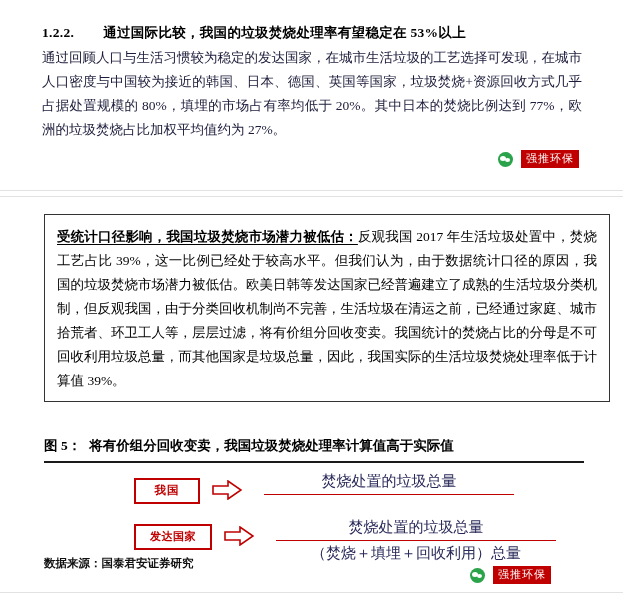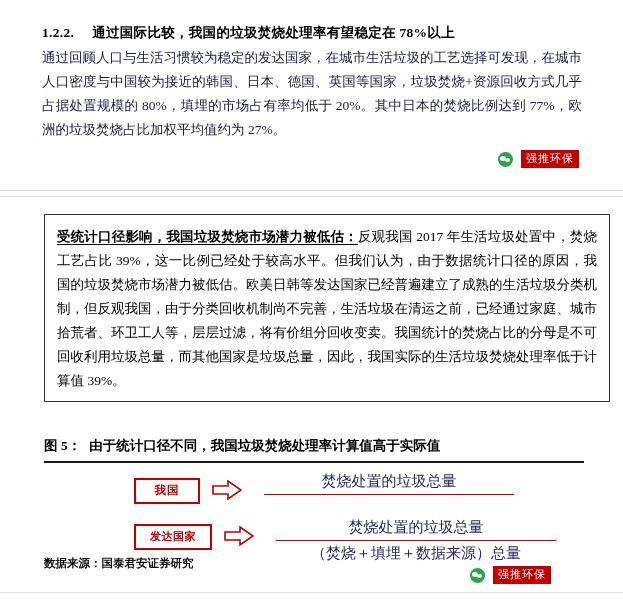--- a/index.html
+++ b/index.html
@@ -28,21 +28,21 @@
     position: absolute;
     left: 42px;
     top: 24px;
     width: 540px;
     font-family: "Liberation Serif", serif;
     font-weight: bold;
     font-size: 13.5px;
     color: #000;
     letter-spacing: 0.3px;
   }
-  .sec-head .num { margin-right: 18px; }
+  .sec-head .num { margin-right: 29px; }
 
   .para-1 {
     position: absolute;
     left: 42px;
     top: 46px;
     width: 540px;
     font-size: 13.5px;
     line-height: 24px;
     color: #1b1b3a;
     text-align: justify;
@@ -209,39 +209,39 @@
     letter-spacing: 1px;
     white-space: nowrap;
   }
 </style>
 </head>
 <body>
 
 <div class="page">
 
   <div class="sec-head">
-    <span class="num">1.2.2.</span><span>通过国际比较，我国的垃圾焚烧处理率有望稳定在 78%以上</span>
+    <span class="num">1.2.2.</span><span>通过国际比较，我国的垃圾焚烧处理率有望稳定在 53%以上</span>
   </div>
 
   <div class="para-1">通过回顾人口与生活习惯较为稳定的发达国家，在城市生活垃圾的工艺选择可发现，在城市人口密度与中国较为接近的韩国、日本、德国、英国等国家，垃圾焚烧+资源回收方式几乎占据处置规模的 80%，填埋的市场占有率均低于 20%。其中日本的焚烧比例达到 77%，欧洲的垃圾焚烧占比加权平均值约为 27%。</div>
 
   <div class="wm wm1">
     <span class="wm-icon"></span>
     <span class="wm-text">强推环保</span>
   </div>
 
   <div class="rule r1"></div>
   <div class="rule r2"></div>
 
   <div class="box">
     <p><span class="lead">受统计口径影响，我国垃圾焚烧市场潜力被低估：</span><span>反观我国 2017 年生活垃圾处置中，焚烧工艺占比 39%，这一比例已经处于较高水平。但我们认为，由于数据统计口径的原因，我国的垃圾焚烧市场潜力被低估。欧美日韩等发达国家已经普遍建立了成熟的生活垃圾分类机制，但反观我国，由于分类回收机制尚不完善，生活垃圾在清运之前，已经通过家庭、城市拾荒者、环卫工人等，层层过滤，将有价组分回收变卖。我国统计的焚烧占比的分母是不可回收利用垃圾总量，而其他国家是垃圾总量，因此，我国实际的生活垃圾焚烧处理率低于计算值 39%。</span></p>
   </div>
 
   <div class="fig-title">
-    <span class="label">图 5：</span><span>由于统计口径不同，我国垃圾焚烧处理率计算值高于实际值</span>
+    <span class="label">图 5：</span><span>将有价组分回收变卖，我国垃圾焚烧处理率计算值高于实际值</span>
   </div>
 
   <div class="fig">
 
     <div class="fig-row row1">
       <div class="tag">我国</div>
       <div class="arrow">
         <svg width="30" height="20" viewBox="0 0 30 20">
           <path d="M1 6 L16 6 L16 1 L29 10 L16 19 L16 14 L1 14 Z" fill="#ffffff" stroke="#c00000" stroke-width="1.6"></path>
         </svg>
@@ -255,21 +255,21 @@
     <div class="fig-row row2">
       <div class="tag wide">发达国家</div>
       <div class="arrow shift">
         <svg width="30" height="20" viewBox="0 0 30 20">
           <path d="M1 6 L16 6 L16 1 L29 10 L16 19 L16 14 L1 14 Z" fill="#ffffff" stroke="#c00000" stroke-width="1.6"></path>
         </svg>
       </div>
       <div class="frac f2">
         <div class="num-line">焚烧处置的垃圾总量</div>
         <div class="bar"></div>
-        <div class="den-line">（焚烧＋填埋＋数据来源）总量</div>
+        <div class="den-line">（焚烧＋填埋＋回收利用）总量</div>
       </div>
     </div>
 
   </div>
 
   <div class="source">数据来源：国泰君安证券研究</div>
 
   <div class="wm wm2">
     <span class="wm-icon"></span>
     <span class="wm-text">强推环保</span>

